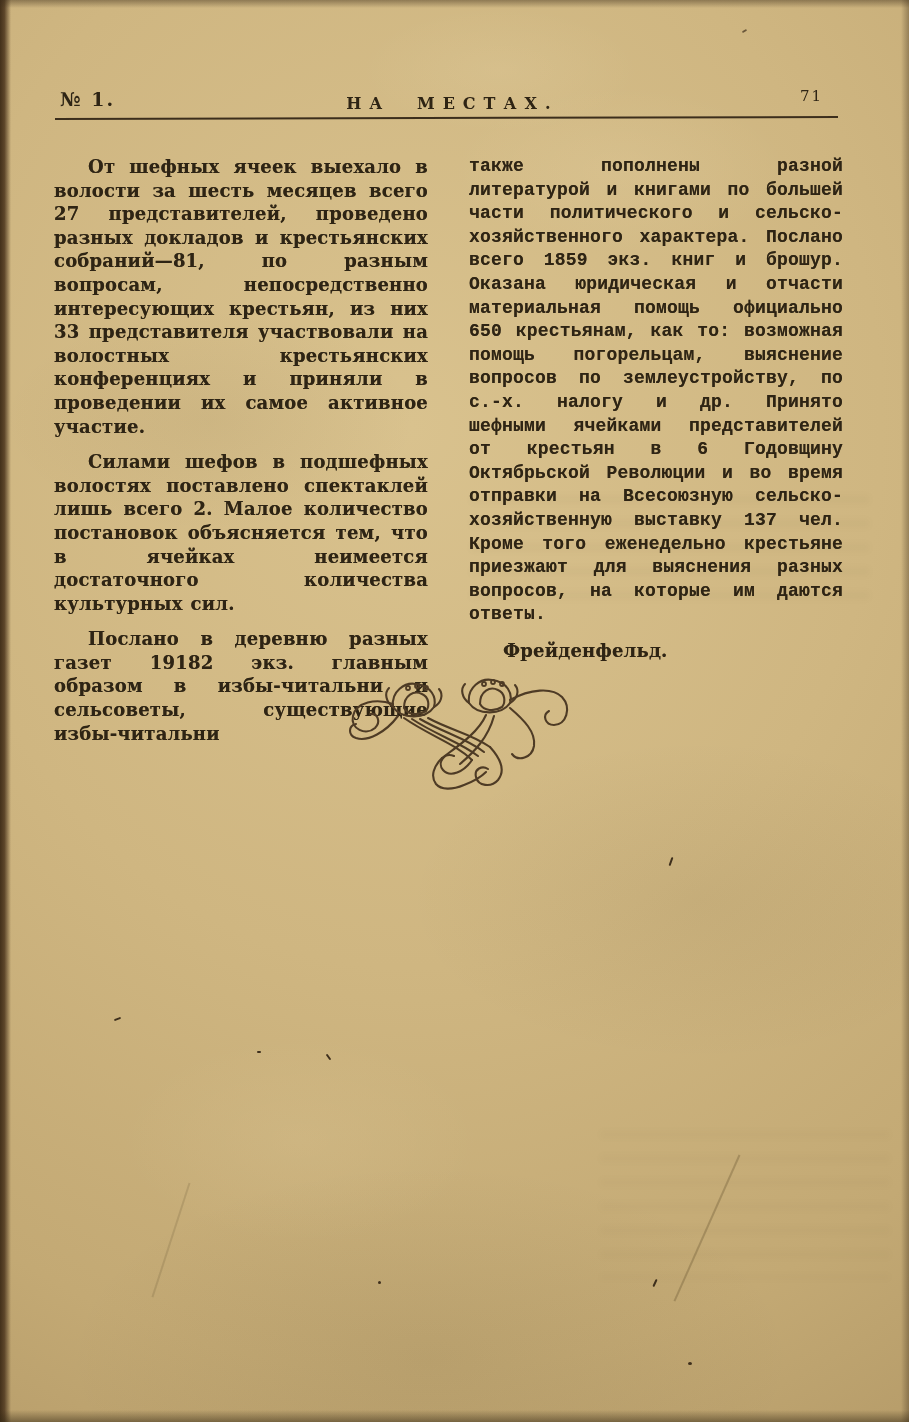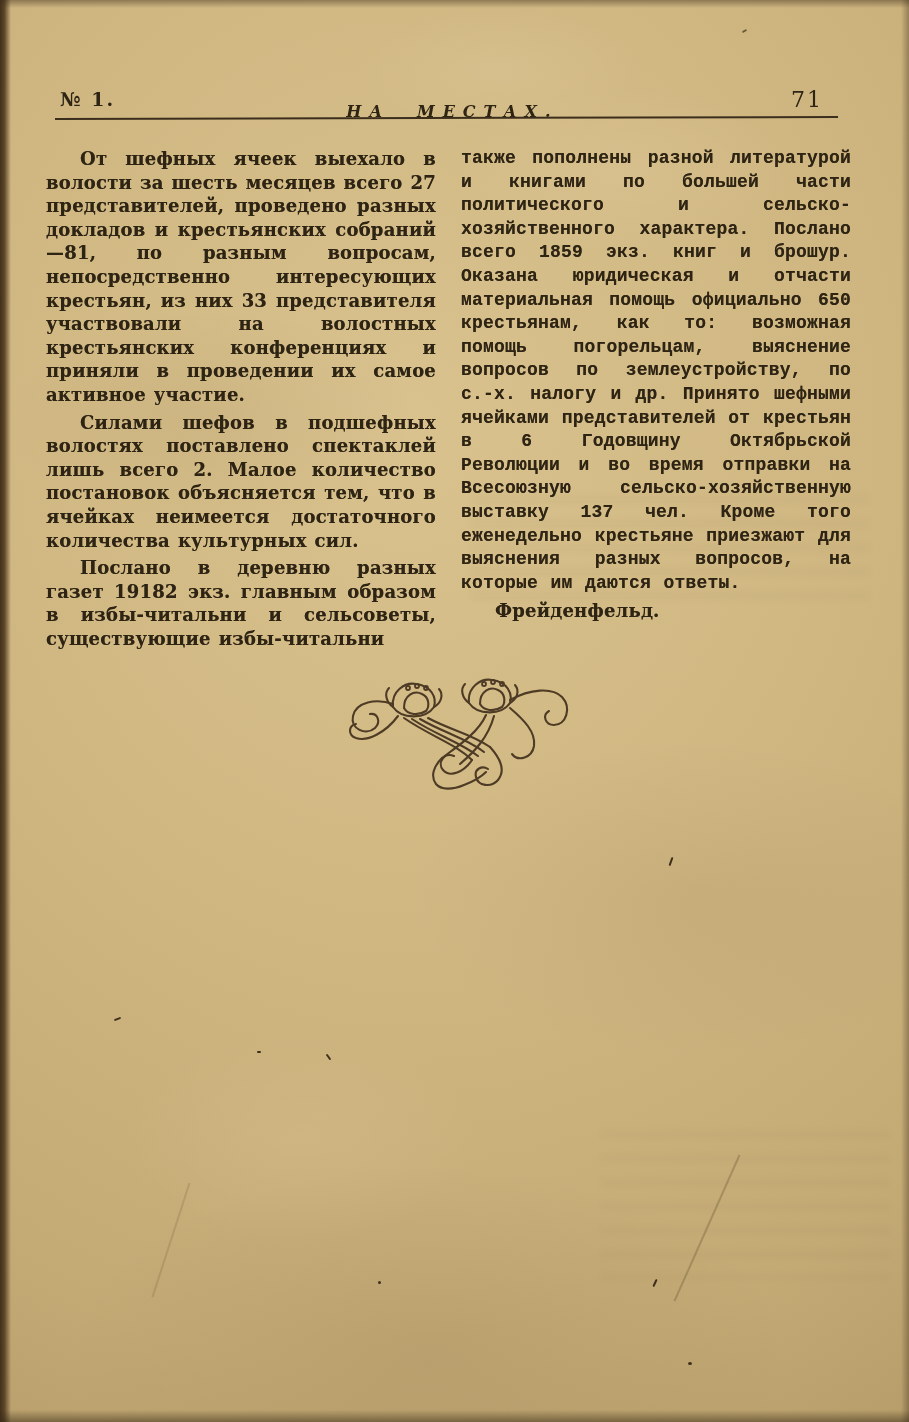--- a/index.html
+++ b/index.html
@@ -21,35 +21,35 @@
       radial-gradient(200px 90px at 500px 70px, rgba(255,244,210,.09), transparent 70%);
   }
   .edge{position:absolute;pointer-events:none;}
   .edge-left{left:0;top:0;bottom:0;width:11px;background:linear-gradient(90deg,#43301a 0%,#5d462a 40%,rgba(93,70,42,0) 100%);}
   .edge-top{left:0;right:0;top:0;height:8px;background:linear-gradient(180deg,rgba(62,46,26,.45),rgba(62,46,26,0));}
   .edge-right{top:0;bottom:0;right:0;width:8px;background:linear-gradient(270deg,rgba(62,46,26,.38),rgba(62,46,26,0));}
   .edge-bottom{left:0;right:0;bottom:0;height:12px;background:linear-gradient(0deg,rgba(52,40,20,.5),rgba(52,40,20,0));}
 
   .header{position:absolute;top:86px;left:0;right:0;height:28px;}
   .issue{position:absolute;left:60px;top:2px;font-size:19px;font-weight:bold;letter-spacing:2px;}
-  .running-title{position:absolute;left:50%;top:16px;transform:translateX(-51%);
-    font-size:16px;font-weight:bold;letter-spacing:8px;word-spacing:13px;white-space:nowrap;font-style:italic;}
-  .pagenum{position:absolute;right:86px;top:1px;font-size:22px;letter-spacing:2px;}
+  .running-title{position:absolute;left:50%;top:8px;transform:translateX(-51%);
+    font-size:16px;font-weight:bold;letter-spacing:8px;word-spacing:13px;white-space:nowrap;}
+  .pagenum{position:absolute;right:86px;top:1px;font-size:15px;letter-spacing:2px;}
   .rule{position:absolute;top:117px;left:55px;width:783px;height:2px;background:#3c2e1c;transform:rotate(-0.15deg);}
 
   .ghost{position:absolute;pointer-events:none;filter:blur(3px);opacity:.30;
     background:repeating-linear-gradient(180deg, rgba(72,60,34,.14) 0 9px, rgba(72,60,34,0) 9px 24px);}
   .ghost-a{left:470px;top:495px;width:400px;height:120px;opacity:.22;}
   .ghost-b{left:600px;top:1130px;width:290px;height:150px;opacity:.18;}
 
   .columns{position:absolute;top:143px;left:42px;width:813px;display:flex;gap:17px;}
   .col{width:398px;font-size:18px;line-height:23.6px;text-align:justify;font-weight:bold;
        letter-spacing:.2px;word-spacing:1.5px;
        text-shadow:0 0 .5px rgba(46,36,20,.6);}
-  .col p{margin:4px;text-indent:34px;}
+  .col p{margin:12px;text-indent:34px;}
   .col p.cont{text-indent:0;font-family:Liberation Mono, monospace;}
   .signature{text-align:left;padding-right:38px;margin-top:10px;text-indent:0;}
 
   .ornament{position:absolute;left:338px;top:672px;width:252px;height:126px;}
   .ornament svg{width:100%;height:100%;}
   .ornament path,.ornament circle{fill:none;stroke:#4e3b25;stroke-width:2.1;stroke-linecap:round;}
   .ornament circle{stroke-width:1.8;}
 
   .speck{position:absolute;background:#3e2f1c;border-radius:1px;pointer-events:none;}
   .s1{left:114px;top:1018px;width:7px;height:2px;transform:rotate(-20deg);}

